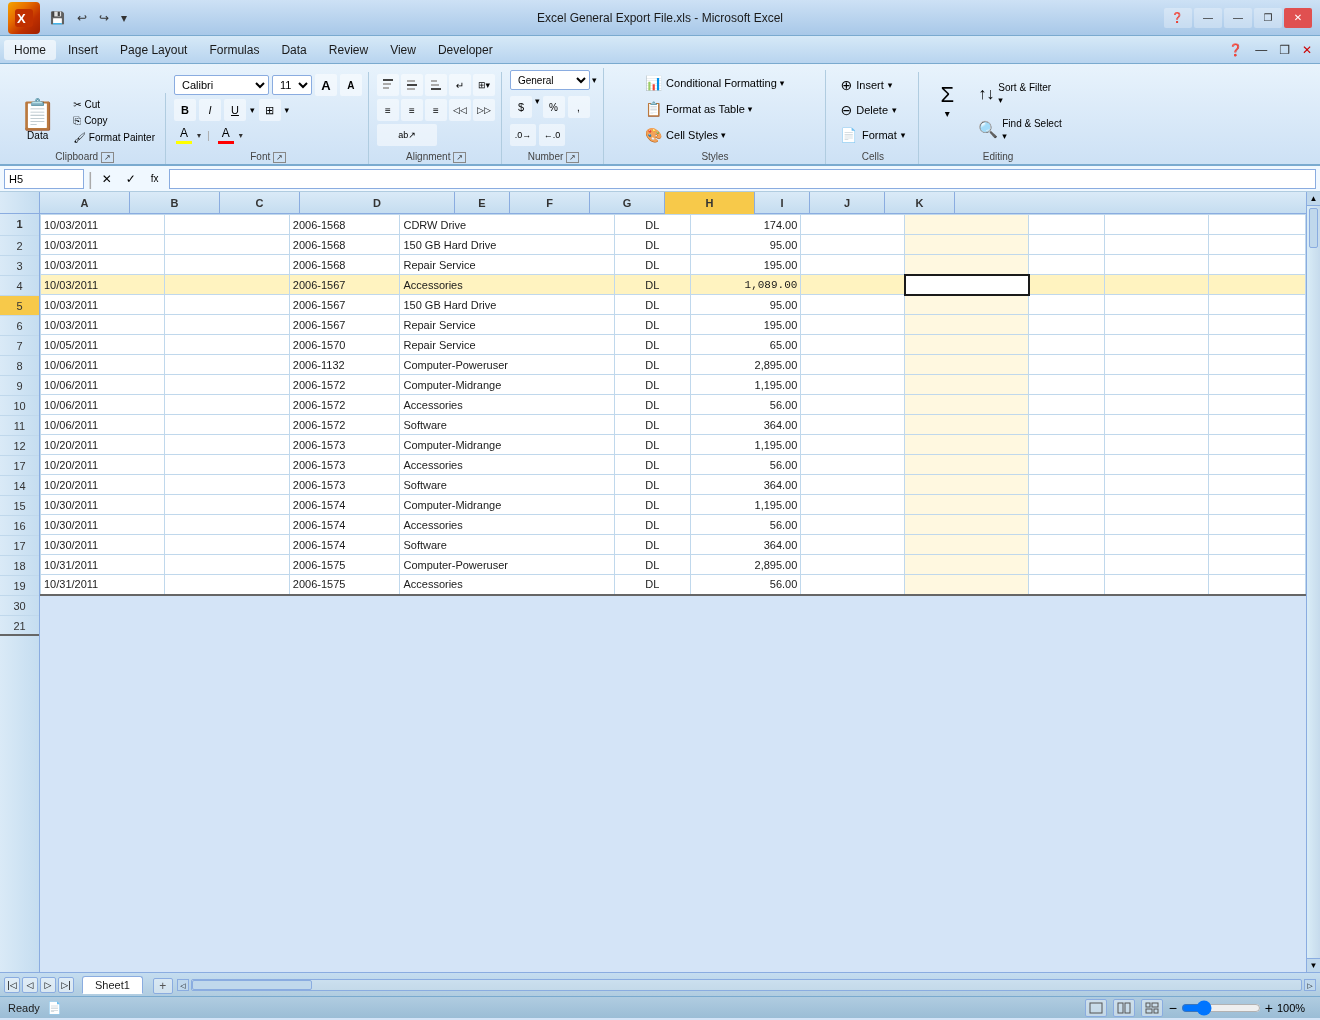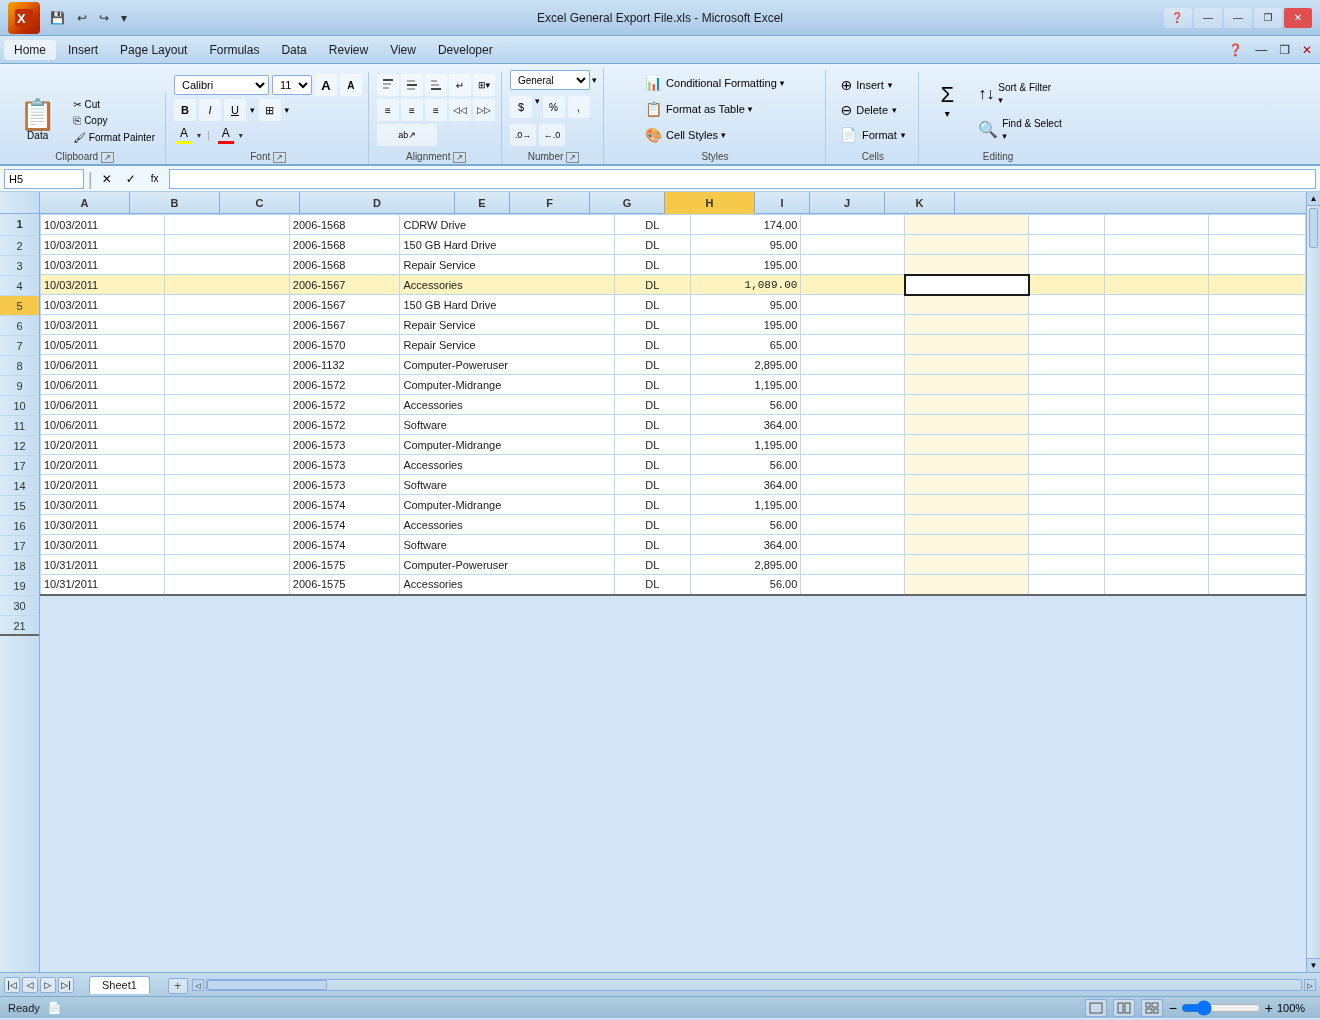--- a/index.html
+++ b/index.html
@@ -237,21 +237,21 @@
       outline-offset: -1px;
     }
     table.grid td.header-cell {
       background: linear-gradient(to bottom, #cce0f0, #b8d2e8);
       font-weight: bold;
       text-align: center;
     }
     table.grid td.header-cell .filter-icon {
       display: inline-block; margin-left: 2px; font-size: 9px;
     }
-    .sheet-tabs { display: flex; align-items: flex-end; padding-left: 15px; gap: 16px; }
+    .sheet-tabs { display: flex; align-items: flex-end; padding-left: 8px; gap: 8px; }
     .sheet-tab {
       padding: 2px 12px;
       background: linear-gradient(to bottom, #d6eaf8, #b8d2e8);
       border: 1px solid #8aace0;
       border-bottom: none;
       border-radius: 3px 3px 0 0;
       cursor: pointer;
       font-size: 11px;
       color: #1a1a1a;
     }

